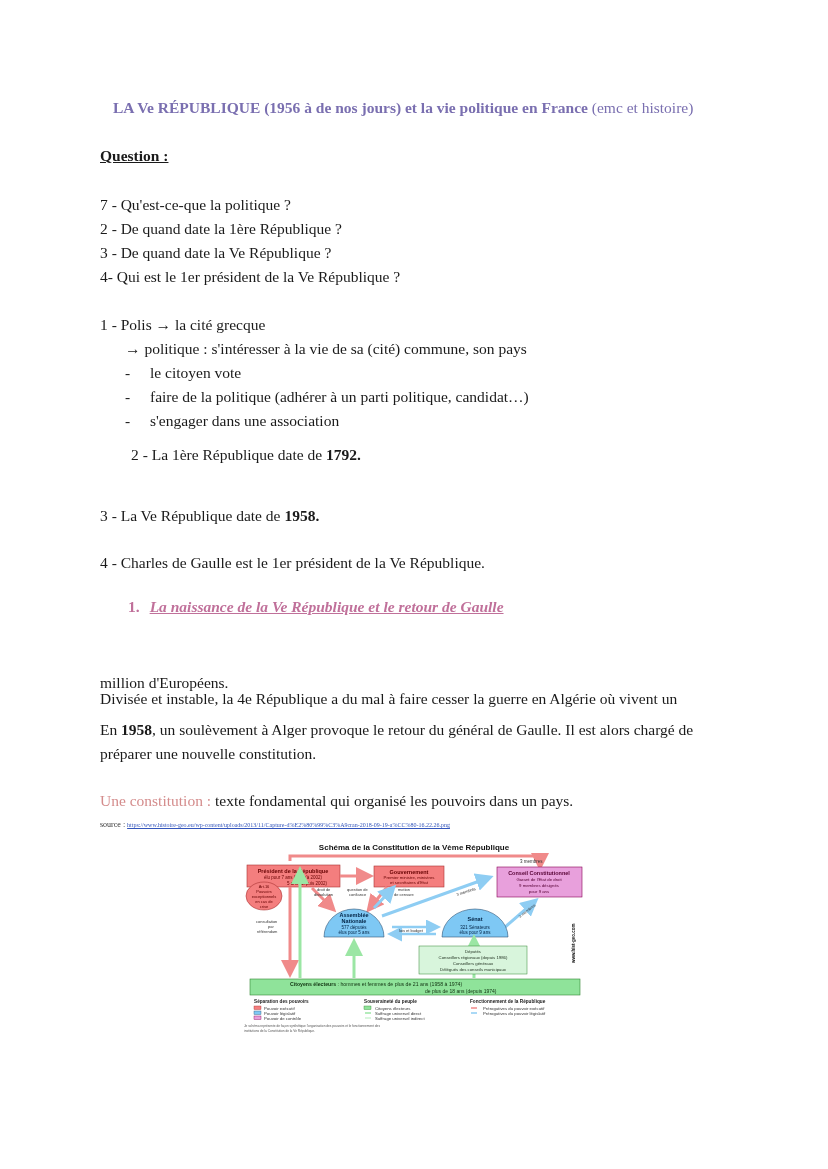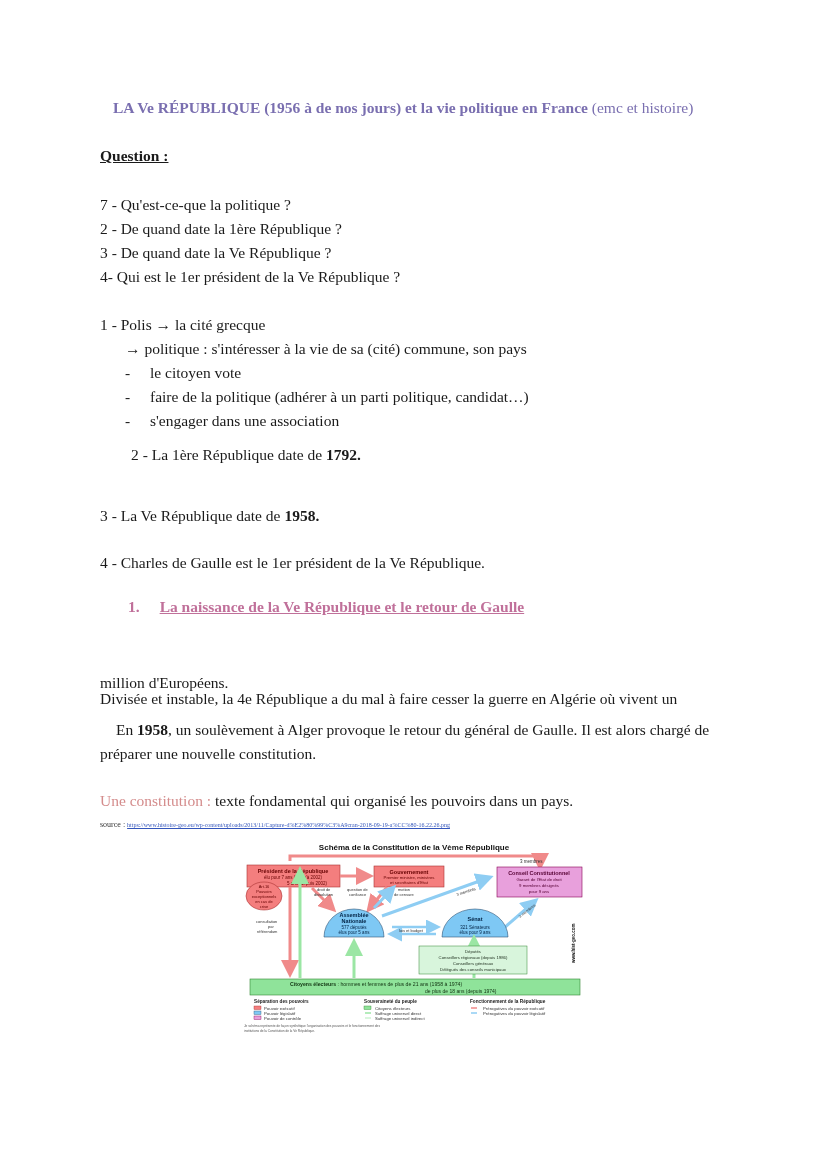--- a/index.html
+++ b/index.html
@@ -5,21 +5,21 @@
   html, body { margin:0; padding:0; background:#ffffff; }
   body { width:828px; height:1169px; position:relative; overflow:hidden;
          font-family:"Liberation Serif","DejaVu Serif",serif; color:#1a1a1a; }
   .abs { position:absolute; white-space:nowrap; }
   .txt { font-size:15.5px; line-height:24px; }
   .title { left:113px; top:99px; font-size:15.5px; color:#7a6fb0; font-weight:bold; }
   .title .sub { font-weight:normal; }
   .qhead { left:100px; top:147px; font-size:15.5px; font-weight:bold; text-decoration:underline; }
   .b { font-weight:bold; }
   .sec { left:128px; top:598px; font-size:15.5px; color:#c0709a; font-weight:bold; }
-  .sec .lbl { text-decoration:underline; margin-left:20px; }
+  .sec .lbl { text-decoration:underline; margin-left:10px;font-style:italic; }
   .defterm { color:#d48c8c; }
   .src { left:100px; top:820px; font-size:8px; color:#333; }
   .src a { color:#3355bb; text-decoration:underline; font-size:6px; }
   .diagram { left:242px; top:838px; width:344px; height:202px; }
   .diagram svg { display:block; }
 </style>
 </head>
 <body>
 
 <div class="abs title"><span>LA Ve RÉPUBLIQUE (1956 à de nos jours) et la vie politique en France</span><span class="sub"> (emc et histoire)</span></div>
@@ -39,21 +39,21 @@
 
 <div class="abs txt" style="left:100px;top:443px;margin-left:31px;"><span>2 - La 1ère République date de </span><span class="b">1792.</span></div>
 <div class="abs txt" style="left:100px;top:504px;"><span>3 - La Ve République date de </span><span class="b">1958.</span></div>
 <div class="abs txt" style="left:100px;top:551px;">4 - Charles de Gaulle est le 1er président de la Ve République.</div>
 
 <div class="abs sec"><span>1.</span><span class="lbl">La naissance de la Ve République et le retour de Gaulle</span></div>
 
 <div class="abs txt" style="left:100px;top:647px;margin-top:40px;">Divisée et instable, la 4e République a du mal à faire cesser la guerre en Algérie où vivent un</div>
 <div class="abs txt" style="left:100px;top:671px;">million d'Européens.</div>
 
-<div class="abs txt" style="left:116px;top:718px;text-align:center;"><span>En </span><span class="b">1958</span><span>, un soulèvement à Alger provoque le retour du général de Gaulle. Il est alors chargé de</span></div>
+<div class="abs txt" style="left:100px;top:718px;text-align:center;"><span>En </span><span class="b">1958</span><span>, un soulèvement à Alger provoque le retour du général de Gaulle. Il est alors chargé de</span></div>
 <div class="abs txt" style="left:100px;top:742px;">préparer une nouvelle constitution.</div>
 
 <div class="abs txt" style="left:100px;top:789px;"><span class="defterm">Une constitution :</span><span> texte fondamental qui organisé les pouvoirs dans un pays.</span></div>
 
 <div class="abs src"><span>source : </span><a>https://www.histoire-geo.eu/wp-content/uploads/2013/11/Capture-d%E2%80%99%C3%A9cran-2018-09-19-a%CC%80-16.22.26.png</a></div>
 
 <div class="abs diagram">
 <svg width="344" height="202" viewBox="0 0 344 202" font-family="Liberation Sans, DejaVu Sans, sans-serif">
   <defs>
     <marker id="mr" markerWidth="6" markerHeight="6" refX="4" refY="3" orient="auto">

